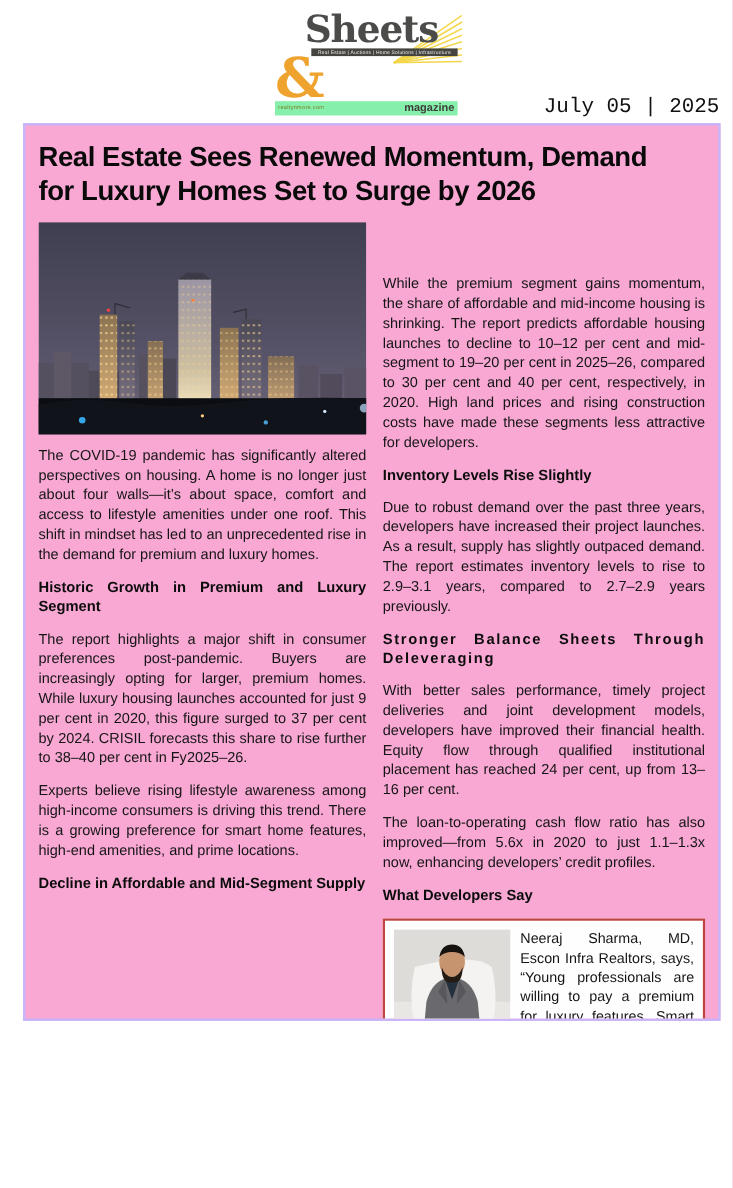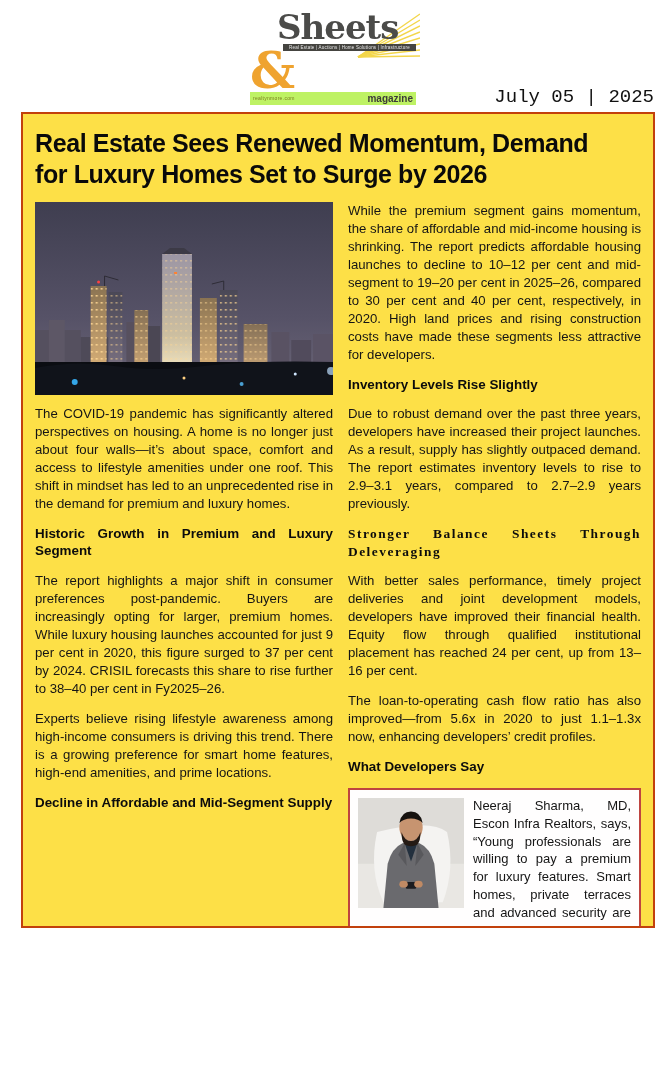--- a/index.html
+++ b/index.html
@@ -18,53 +18,53 @@
   .fan{position:absolute;right:-4px;top:0;width:64px;height:46px;z-index:1;}
   .tag-strip{
     height:7px;background:#454440;margin:1px 0 0 33px;color:#e8e8e8;
     font-size:4.5px;line-height:7px;text-align:center;letter-spacing:.2px;
     overflow:hidden;position:relative;z-index:2;white-space:nowrap;
   }
   .brand-bottom{display:flex;align-items:flex-end;margin-top:0;position:relative;z-index:2;}
   .amp{font-family:"DejaVu Serif",serif;font-weight:bold;font-size:50px;color:#efa32f;line-height:.8;}
   .more{font-family:"DejaVu Serif",serif;font-weight:bold;font-size:42px;color:#4b4b49;line-height:.82;letter-spacing:-1px;}
   .yellow-bar{
-    height:13px;background:#bef264;display:flex;justify-content:space-between;
+    height:13px;background:#86efac;display:flex;justify-content:space-between;
     align-items:center;padding:0 3px;margin-top:1px;position:relative;z-index:2;
   }
   .site{font-size:5px;color:#7c7c22;letter-spacing:.3px;}
   .magazine{font-size:10px;font-weight:bold;color:#3c3c38;}
   
   .date{
     position:absolute;top:86px;right:12px;
     font-family:Liberation Mono, monospace;font-size:19px;color:#111;
   }
   
   .article-box{
     position:absolute;left:21px;top:112px;width:634px;height:816px;
-    border:2px solid #c2410c;box-sizing:border-box;
-    padding:12px 12px 10px 12px;overflow:hidden;background:#fde047;
+    border:2px solid #c4b5fd;box-sizing:border-box;
+    padding:12px 12px 10px 12px;overflow:hidden;background:#f9a8d4;
   }
   .headline{
     font-size:25px;font-weight:bold;line-height:1.24;letter-spacing:-0.4px;
     color:#0a0a0a;margin:2px 0 12px 0;
   }
   .columns{display:flex;gap:15px;}
   .col-left{width:298px;flex:none;}
-  .col-right{flex:1;min-width:0;}
+  .col-right{flex:1;min-width:0;margin-top:47px;}
   .photo{width:298px;height:193px;display:block;margin-bottom:10px;}
   .photo svg{display:block;width:100%;height:100%;}
   p.body{
     font-size:13.2px;line-height:1.36;text-align:justify;margin:0 0 12px 0;
   }
   .sec-h{
     font-size:13.4px;font-weight:bold;text-align:justify;line-height:1.32;
     margin:2px 0 12px 0;color:#0c0c0c;
   }
-  .sec-h.spread{letter-spacing:1.5px;font-family:Liberation Serif, serif;}
+  .sec-h.spread{letter-spacing:1.5px;}
   
   .quote-box{
     border:2px solid #bf4440;padding:7px 8px 6px 8px;margin-top:1px;
     overflow:hidden;background:#fffefe;
   }
   .quote-photo{float:left;width:106px;height:110px;margin:1px 9px 2px 0;}
   .quote-photo svg{display:block;width:100%;height:100%;}
   .quote-text{font-size:13px;line-height:1.38;text-align:justify;margin:0;}
   .quote-text .speaker{font-weight:normal;}
 </style>

